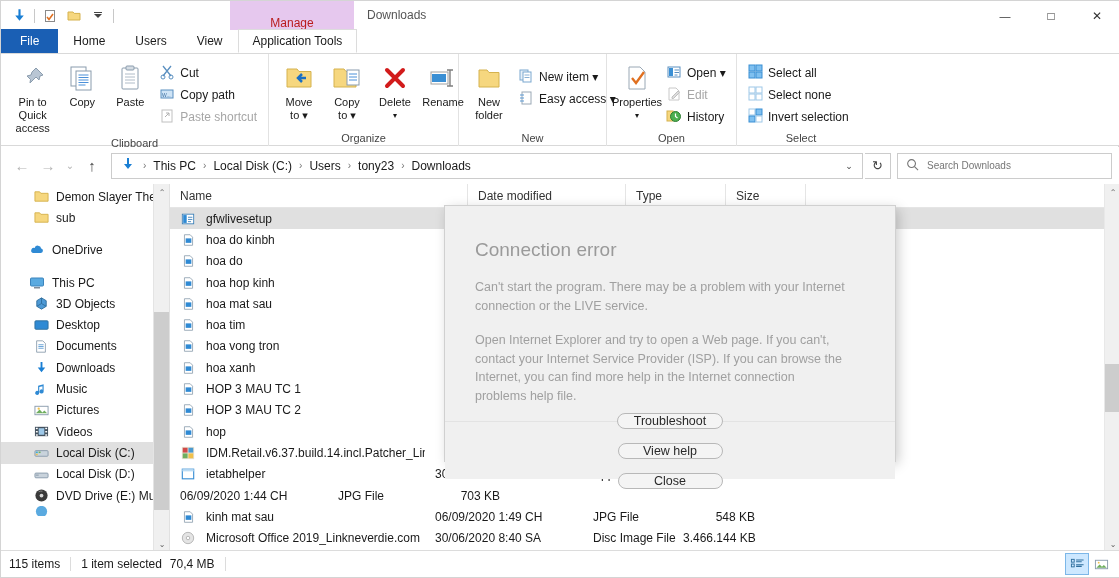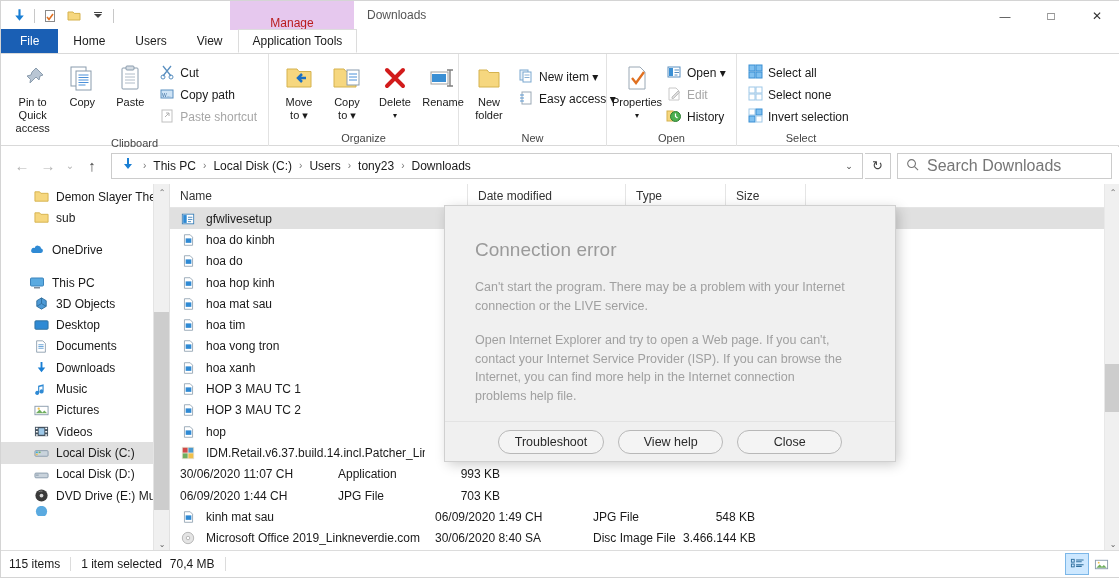--- a/index.html
+++ b/index.html
@@ -136,21 +136,21 @@
   .refresh {
     width: 26px; height: 26px; margin-left: 2px;
     border: 1px solid #cccccc; border-left: none; background: #fff;
     display: flex; align-items: center; justify-content: center;
     color: #444; font-size: 13px;
   }
   .searchbox {
     width: 215px; height: 26px; margin-left: 6px;
     border: 1px solid #cccccc; background: #fff;
     display: flex; align-items: center; gap: 8px; padding: 0 8px;
-    color: #767676; font-size: 16px;
+    color: #767676; font-size: 10px;
   }
 
   
   .main {
     position: absolute; left: 0; top: 183px; width: 1119px; height: 368px;
     display: flex; background: #fff;
   }
 
   
   .navpane {
@@ -244,20 +244,21 @@
   }
   .dlg-p {
     font-size: 12.5px; color: #a0a0a0; line-height: 18.5px;
     margin-bottom: 16px;
   }
   .dlg-actions {
     height: 58px; display: flex; align-items: center;
     justify-content: center; gap: 14px;
     border-top: 1px solid #e3e3e3;
     background: #f0f0f0;
+    flex-direction: column;
   }
   .dlg-btn {
     min-width: 105px; height: 24px; padding: 0 16px;
     border: 1px solid #b8b8b8; border-radius: 12px;
     background: #f4f4f4; color: #2a2a2a; font-size: 12.5px;
     display: flex; align-items: center; justify-content: center;
   }
 </style>
 </head>
 <body>
@@ -997,20 +998,29 @@
                 </svg>
               </span>
             <span>IDM.Retail.v6.37.build.14.incl.Patcher_Lin...</span>
           </div>
           <div class="c-date"></div>
           <div class="c-type"></div>
           <div class="c-size"></div>
         </div>
 
         <div class="frow">
+          <div class="c-name">
+            <span class="fico">
+                <svg width="14" height="14" viewBox="0 0 16 16">
+                  <rect x="1.5" y="2.5" width="13" height="11" fill="#fff" stroke="#3a8fd4" stroke-width="1.3"></rect>
+                  <rect x="1.5" y="2.5" width="13" height="2.5" fill="#bcdcf4"></rect>
+                </svg>
+              </span>
+            <span>ietabhelper</span>
+          </div>
           <div class="c-date">30/06/2020 11:07 CH</div>
           <div class="c-type">Application</div>
           <div class="c-size">993 KB</div>
         </div>
 
         <div class="frow">
           <div class="c-date">06/09/2020 1:44 CH</div>
           <div class="c-type">JPG File</div>
           <div class="c-size">703 KB</div>
         </div>

